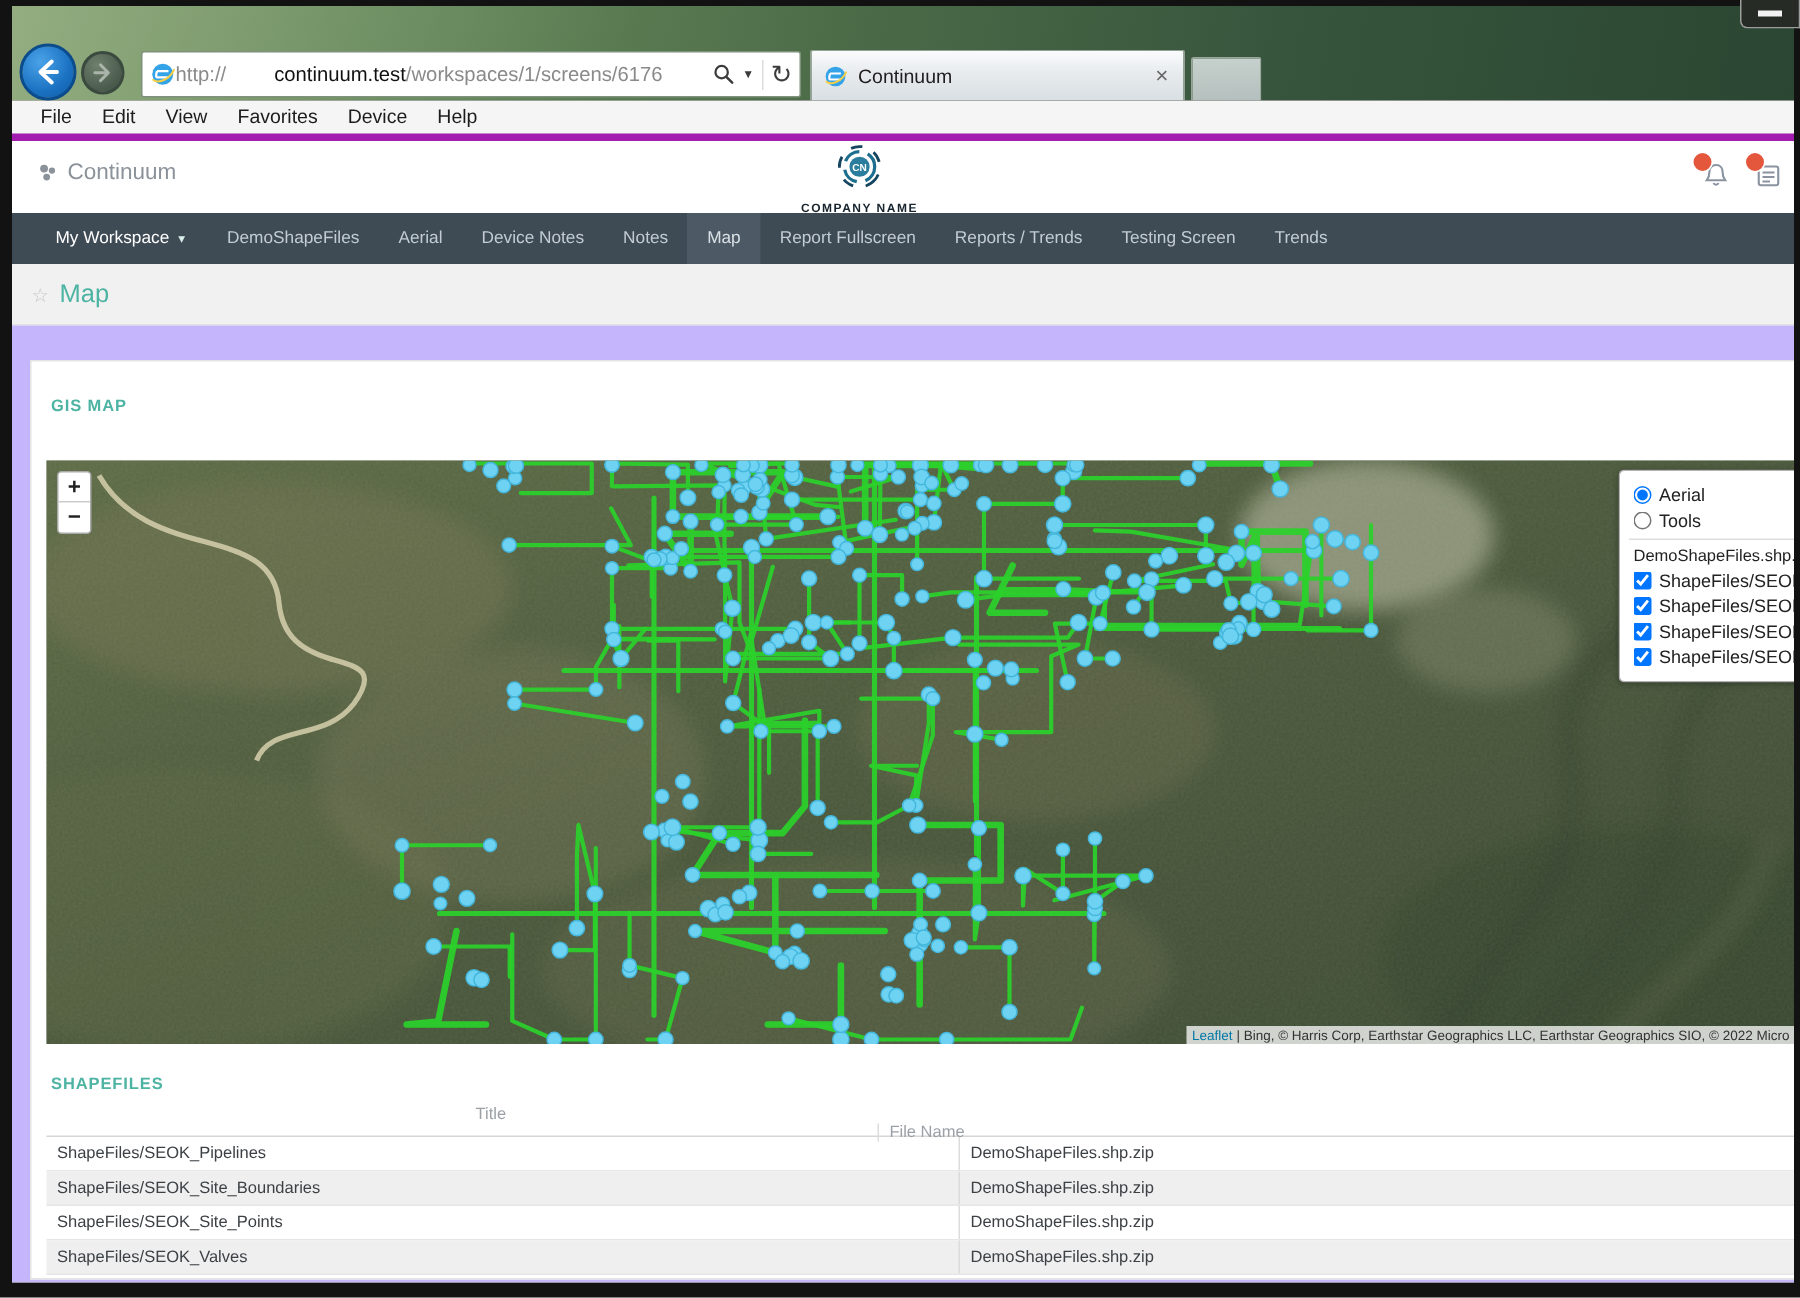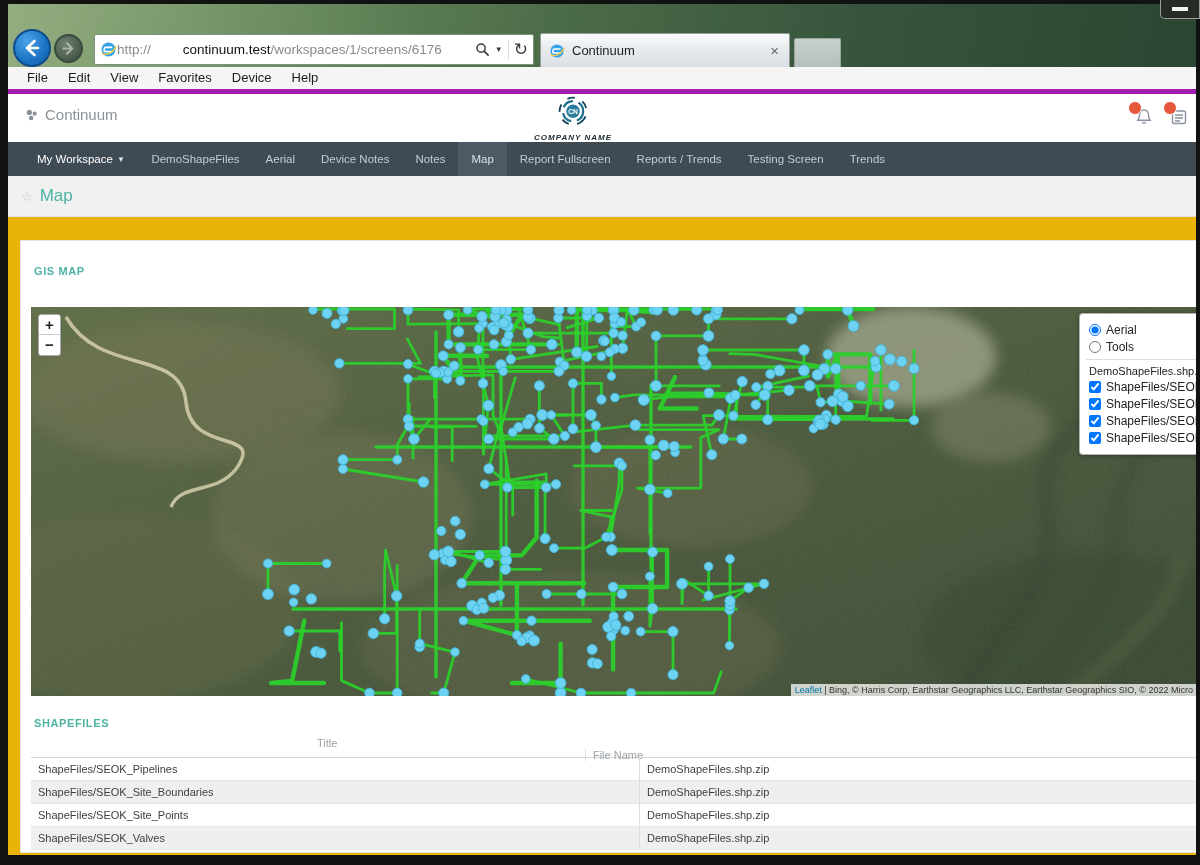--- a/index.html
+++ b/index.html
@@ -47,42 +47,42 @@
     background:#f5f5f5; border-bottom:5px solid #a21caf; display:flex; align-items:center; padding-left:9px; }
   .menu-item { font-size:13px; color:#1c1c1c; padding:0 10px; line-height:26px; }
 
   
   .page { position:absolute; left:8px; top:94px; width:1188px; height:761px; background:#fff; overflow:hidden; }
 
   .app-header { position:absolute; left:0; top:0; width:100%; height:48px; background:#fff; }
   .brand { position:absolute; left:17px; top:12px; display:flex; align-items:center; gap:6px;
     color:#8b929a; font-size:15px; }
   .logo-wrap { position:absolute; left:565px; top:2px; transform:translateX(-50%); text-align:center; }
-  .logo-caption { font-size:8px; font-weight:bold; letter-spacing:1px; color:#18252f; margin-top:1px;font-style:italic; }
+  .logo-caption { font-size:8px; font-weight:bold; letter-spacing:1px; color:#18252f; margin-top:1px; }
   .notif { position:absolute; top:13px; width:24px; height:22px; }
   .notif.bell { left:1126px; } .notif.grid { left:1161px; }
   .badge { position:absolute; left:-6px; top:-6px; min-width:14px; height:14px; border-radius:50%;
     border:1px solid #fff; }
 
   
   .navbar { position:absolute; left:0; top:48px; width:100%; height:34px; background:#3e4a54;
     display:flex; align-items:stretch; padding-left:14px; }
   .nav-item { font-size:11.5px; color:#c3ccd3; padding:0 13px; line-height:34px; white-space:nowrap; }
   .nav-item.active { color:#fff; padding:0 15px; display:flex; align-items:flex-start; gap:6px; }
   .nav-item.selected { background:#4d5a65; color:#d9e0e5; }
   .nav-caret { font-size:9px; color:#d9efe9; }
 
   
   .breadcrumb { position:absolute; left:0; top:82px; width:100%; height:41px; background:#f1f1f1;
     border-bottom:1px solid #e2e2e2; display:flex; align-items:center; padding-left:13px; gap:7px; }
   .bc-star { color:#c8c8c8; font-size:13px; }
   .bc-page { font-size:17px; }
 
   
-  .content { position:absolute; left:0; top:123px; width:100%; height:638px; background:#eab308; }
+  .content { position:absolute; left:0; top:123px; width:100%; height:638px; background:#c4b5fd; }
   .panel { position:absolute; left:12px; top:23px; width:1176px; height:613px; background:#fff;
     border:1px solid #e4e4e4; border-right:none; }
   .section-title { position:absolute; left:13px; font-size:11px; font-weight:bold; letter-spacing:.6px; }
   .t-gis { top:24px; } .t-shape { top:476px; }
 
   
   .map { position:absolute; left:10px; top:66px; width:1166px; height:389px; overflow:hidden; background:#47553a; }
   .map svg.base { position:absolute; left:0; top:0; width:100%; height:100%; }
   .zoomctl { position:absolute; left:7px; top:7px; width:23px; background:#fff;
     border:1px solid #a9a9a9; border-radius:3px; z-index:5; }

